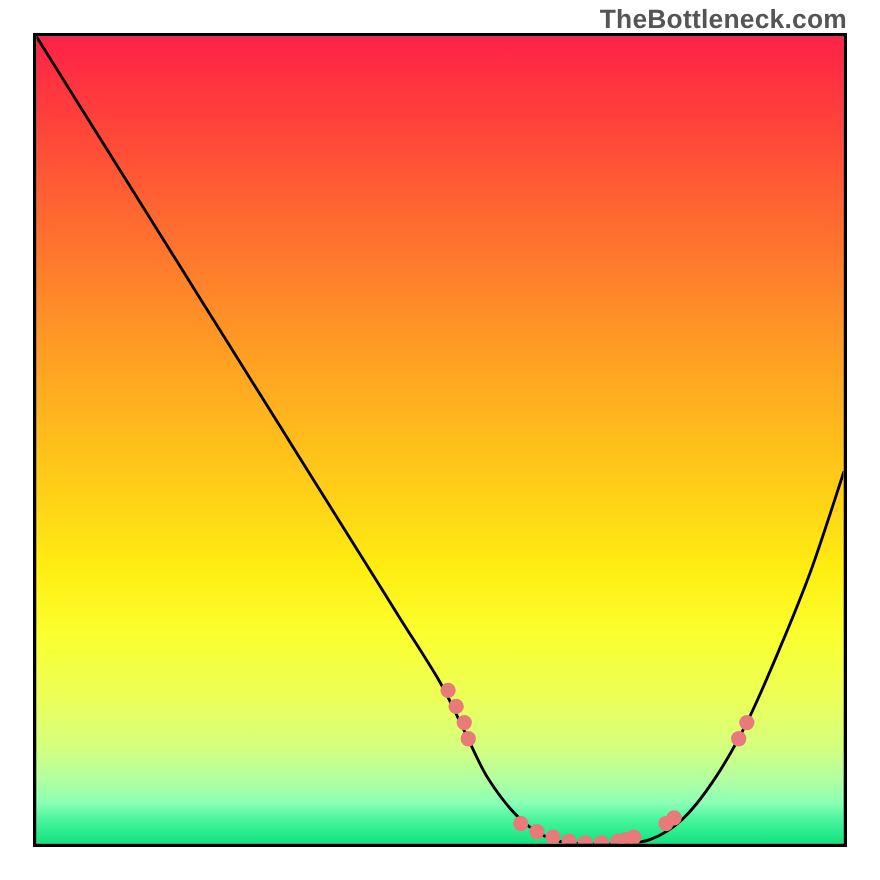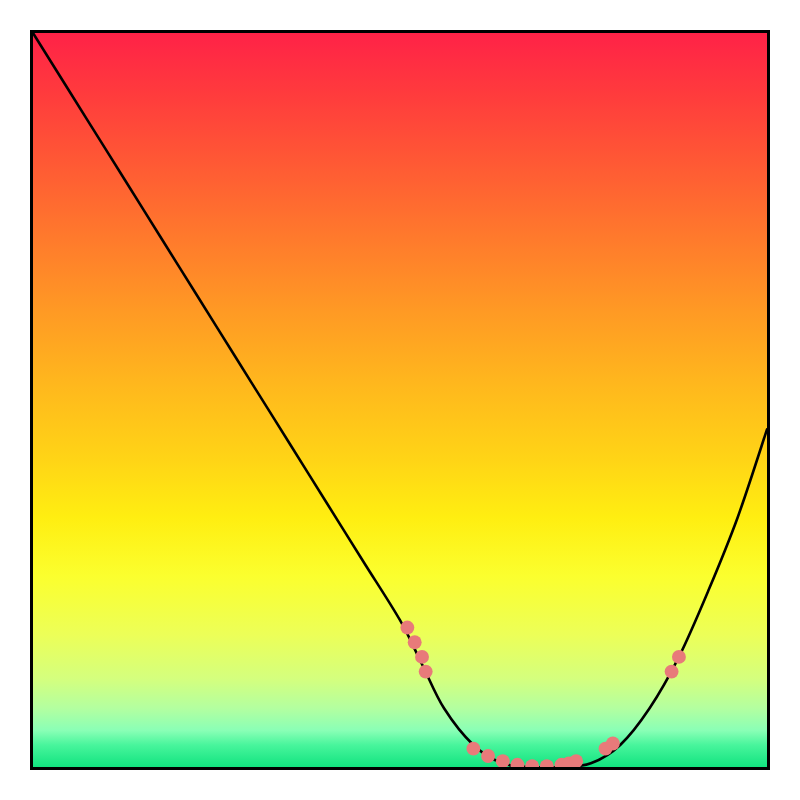--- a/index.html
+++ b/index.html
@@ -59,20 +59,21 @@
     font-weight: 600;
     color: #555;
     letter-spacing: 0.2px;
     font-family: Arial, Helvetica, sans-serif;
   }
 </style>
 </head>
 <body>
 
 <div class="chart-wrap">
+  <div class="watermark">TheBottleneck.com</div>
 
   <div class="plot-area">
     <svg class="curve" viewBox="0 0 740 740" preserveAspectRatio="none">
       <path id="curve-path" fill="none" stroke="#000000" stroke-width="2.6" stroke-linecap="round" stroke-linejoin="round" d="M 0.00 0.00 C 6.17 9.87, 24.67 39.47, 37.00 59.20 C 49.33 78.93, 61.67 98.67, 74.00 118.40 C 86.33 138.13, 98.67 157.87, 111.00 177.60 C 123.33 197.33, 135.67 217.07, 148.00 236.80 C 160.33 256.53, 172.67 276.27, 185.00 296.00 C 197.33 315.73, 209.67 335.47, 222.00 355.20 C 234.33 374.93, 246.67 394.67, 259.00 414.40 C 271.33 434.13, 283.67 453.87, 296.00 473.60 C 308.33 493.33, 320.67 513.07, 333.00 532.80 C 345.33 552.53, 360.13 574.73, 370.00 592.00 C 379.87 609.27, 384.80 621.60, 392.20 636.40 C 399.60 651.20, 405.77 667.23, 414.40 680.80 C 423.03 694.37, 434.13 708.55, 444.00 717.80 C 453.87 727.05, 463.73 732.60, 473.60 736.30 C 483.47 740.00, 493.33 739.38, 503.20 740.00 C 513.07 740.62, 522.93 740.62, 532.80 740.00 C 542.67 739.38, 552.53 740.00, 562.40 736.30 C 572.27 732.60, 582.13 727.05, 592.00 717.80 C 601.87 708.55, 611.73 695.60, 621.60 680.80 C 631.47 666.00, 641.33 648.73, 651.20 629.00 C 661.07 609.27, 670.93 585.83, 680.80 562.40 C 690.67 538.97, 700.53 515.53, 710.40 488.40 C 720.27 461.27, 735.07 414.40, 740.00 399.60"></path>
       <g id="markers">
           <circle cx="377.40" cy="599.40" r="7" fill="#e87a7a"></circle>
           <circle cx="384.80" cy="614.20" r="7" fill="#e87a7a"></circle>
           <circle cx="392.20" cy="629.00" r="7" fill="#e87a7a"></circle>
           <circle cx="395.90" cy="643.80" r="7" fill="#e87a7a"></circle>
           <circle cx="444.00" cy="721.50" r="7" fill="#e87a7a"></circle>

